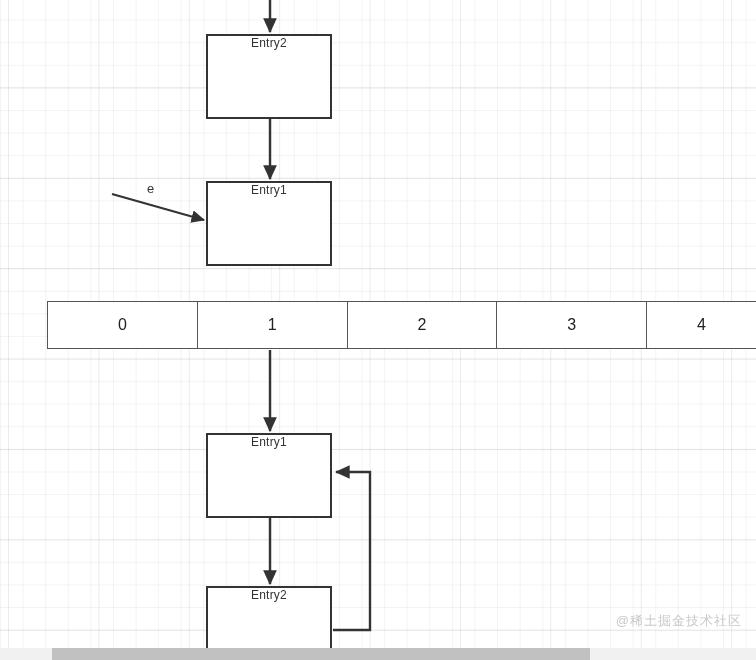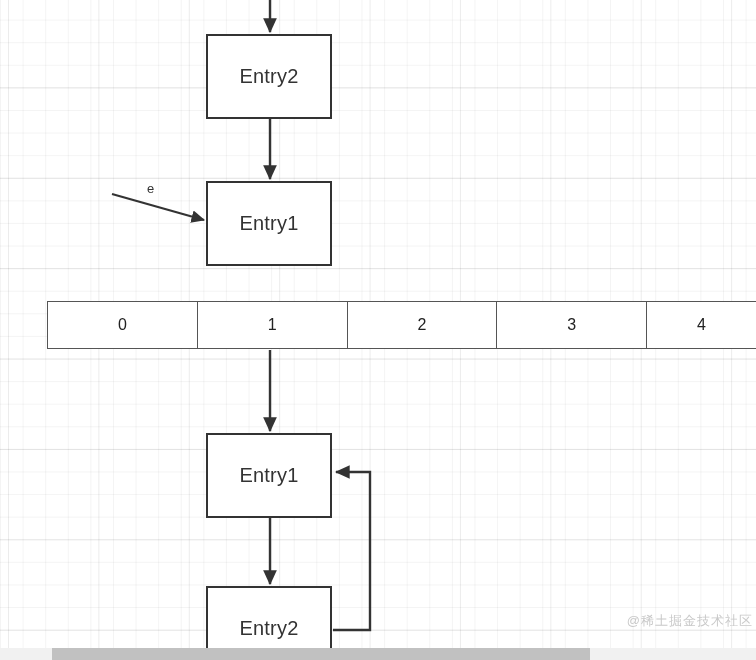--- a/index.html
+++ b/index.html
@@ -36,24 +36,24 @@
     width: 756px;
     height: 660px;
     pointer-events: none;
   }
   .node-box {
     position: absolute;
     box-sizing: border-box;
     border: 2.5px solid #333333;
     background: #ffffff;
     display: flex;
-    align-items: center;
+    align-items: flex-start;
     justify-content: center;
     color: #333333;
-    font-size: 20px;
+    font-size: 12px;
     letter-spacing: 0.2px;
   }
   .node-label {
     pointer-events: none;
   }
   .edge-label {
     position: absolute;
     color: #333333;
     font-size: 13px;
   }
@@ -81,21 +81,21 @@
     height: 100%;
   }
   #array-table .cell.c0 { width: 150px; }
   #array-table .cell.c1 { width: 150px; }
   #array-table .cell.c2 { width: 150px; }
   #array-table .cell.c3 { width: 150px; }
   #array-table .cell.c4 { width: 109px; border-right: none; }
   
   #watermark {
     position: absolute;
-    right: 3px;
+    right: 14px;
     top: 612px;
     color: #c9c9c9;
     font-size: 13px;
     letter-spacing: 1px;
     user-select: none;
   }
   
   #hscrollbar {
     position: absolute;
     left: 0;

